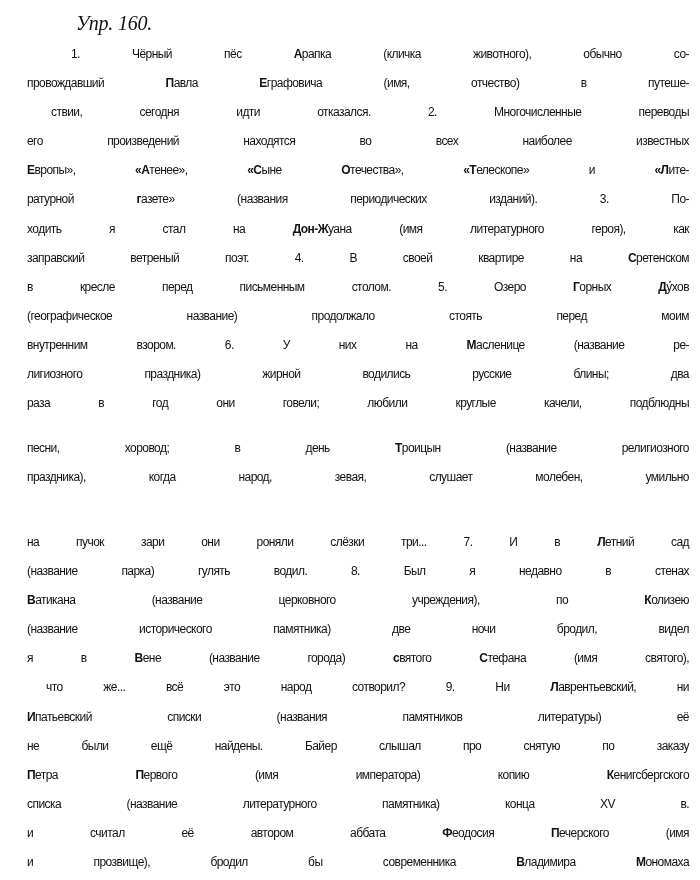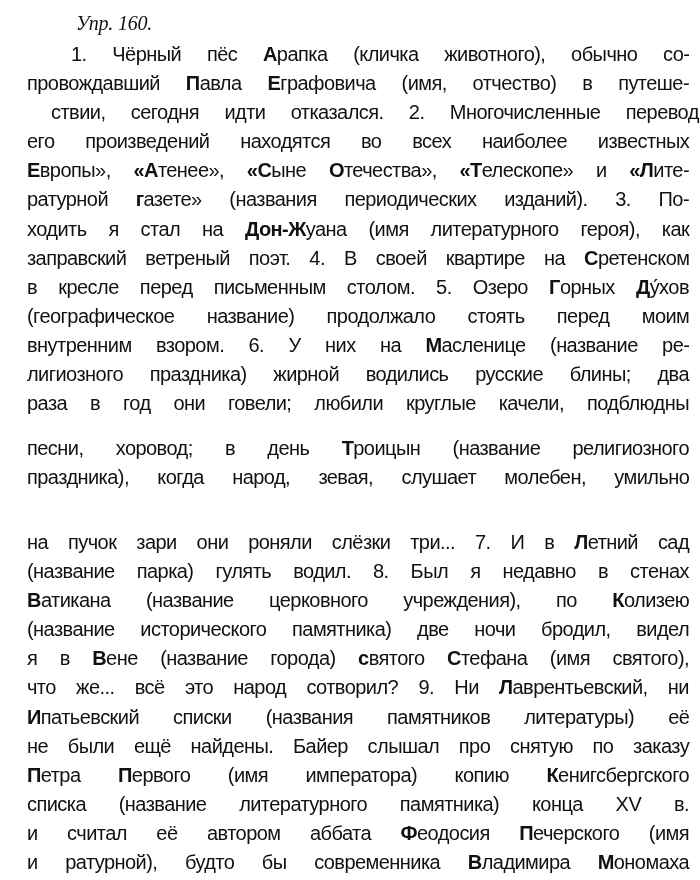--- a/index.html
+++ b/index.html
@@ -10,21 +10,21 @@
     }
     .title {
       position: absolute; left: 76px; top: 10px;
       font-family: "Liberation Serif", "DejaVu Serif", serif;
       font-style: italic; font-size: 20px; line-height: 26px;
       letter-spacing: -0.2px;
     }
     .block { position: absolute; left: 27px; width: 662px; }
     .line {
       display: block; height: 29.1px; line-height: 29px;
-      font-size: 20px; white-space: nowrap; text-align: justify;
+      font-size: 12px; white-space: nowrap; text-align: justify;
       text-align-last: justify; letter-spacing: -0.55px;
       transform-origin: left center;
     }
     .line.last { text-align-last: left; }
     .line.indent { padding-left: 44px; }
     .line span { white-space: pre; }
     b { font-weight: bold; }
     #block1 { top: 40px; }
     #block2 { top: 528px; }
   </style>
@@ -49,21 +49,21 @@
     <div class="line" style="display: block; width: auto; word-spacing: 17.875px;"><span>раза в год они говели; любили круглые качели, подблюдны</span></div>
     <div class="line" style="display: block; width: auto; word-spacing: 27.1667px; margin-top: 16px;"><span>песни, хоровод; в день </span><b>Т</b><span>роицын (название религиозного</span></div>
     <div class="line" style="display: block; width: auto; word-spacing: 23.3333px;"><span>праздника), когда народ, зевая, слушает молебен, умильно</span></div>
   </div>
 <div class="block" id="block2">
     <div class="line" style="display: block; width: auto; word-spacing: 14.9091px;"><span>на пучок зари они роняли слёзки три... 7. И в </span><b>Л</b><span>етний сад</span></div>
     <div class="line" style="display: block; width: auto; word-spacing: 17px;"><span>(название парка) гулять водил. 8. Был я недавно в стенах</span></div>
     <div class="line" style="display: block; width: auto; word-spacing: 30.4px;"><b>В</b><span>атикана (название церковного учреждения), по </span><b>К</b><span>олизею</span></div>
     <div class="line" style="display: block; width: auto; word-spacing: 20.6667px;"><span>(название исторического памятника) две ночи бродил, видел</span></div>
     <div class="line" style="display: block; width: auto; word-spacing: 17.375px;"><span>я в </span><b>В</b><span>ене (название города) </span><b>с</b><span>вятого </span><b>С</b><span>тефана (имя святого),</span></div>
-    <div class="line" style="display: block; width: auto; word-spacing: 15.2222px;"><span>что же... всё это народ сотворил? 9. Ни </span><b>Л</b><span>аврентьевский, ни</span></div>
+    <div class="line" style="display: block; width: auto; word-spacing: 15.2222px; margin-left: 19px;"><span>что же... всё это народ сотворил? 9. Ни </span><b>Л</b><span>аврентьевский, ни</span></div>
     <div class="line" style="display: block; width: auto; word-spacing: 29px;"><b>И</b><span>патьевский списки (названия памятников литературы) её</span></div>
     <div class="line" style="display: block; width: auto; word-spacing: 14.6667px;"><span>не были ещё найдены. Байер слышал про снятую по заказу</span></div>
     <div class="line" style="display: block; width: auto; word-spacing: 32.4px;"><b>П</b><span>етра </span><b>П</b><span>ервого (имя императора) копию </span><b>К</b><span>енигсбергского</span></div>
     <div class="line" style="display: block; width: auto; word-spacing: 27.6667px;"><span>списка (название литературного памятника) конца XV в.</span></div>
     <div class="line" style="display: block; width: auto; word-spacing: 24.4286px;"><span>и считал её автором аббата </span><b>Ф</b><span>еодосия </span><b>П</b><span>ечерского (имя</span></div>
-    <div class="line" style="display: block; width: auto; word-spacing: 21.6667px;"><span>и ратурной), будто бы современника </span><b>В</b><span>ладимира </span><b>М</b><span>ономаха</span></div>
+    <div class="line" style="display: block; width: auto; word-spacing: 21.6667px;"><span>и прозвище), бродил бы современника </span><b>В</b><span>ладимира </span><b>М</b><span>ономаха</span></div>
     <div class="line last" style="display: block; width: auto;"></div>
   </div>
 
 </body></html>

